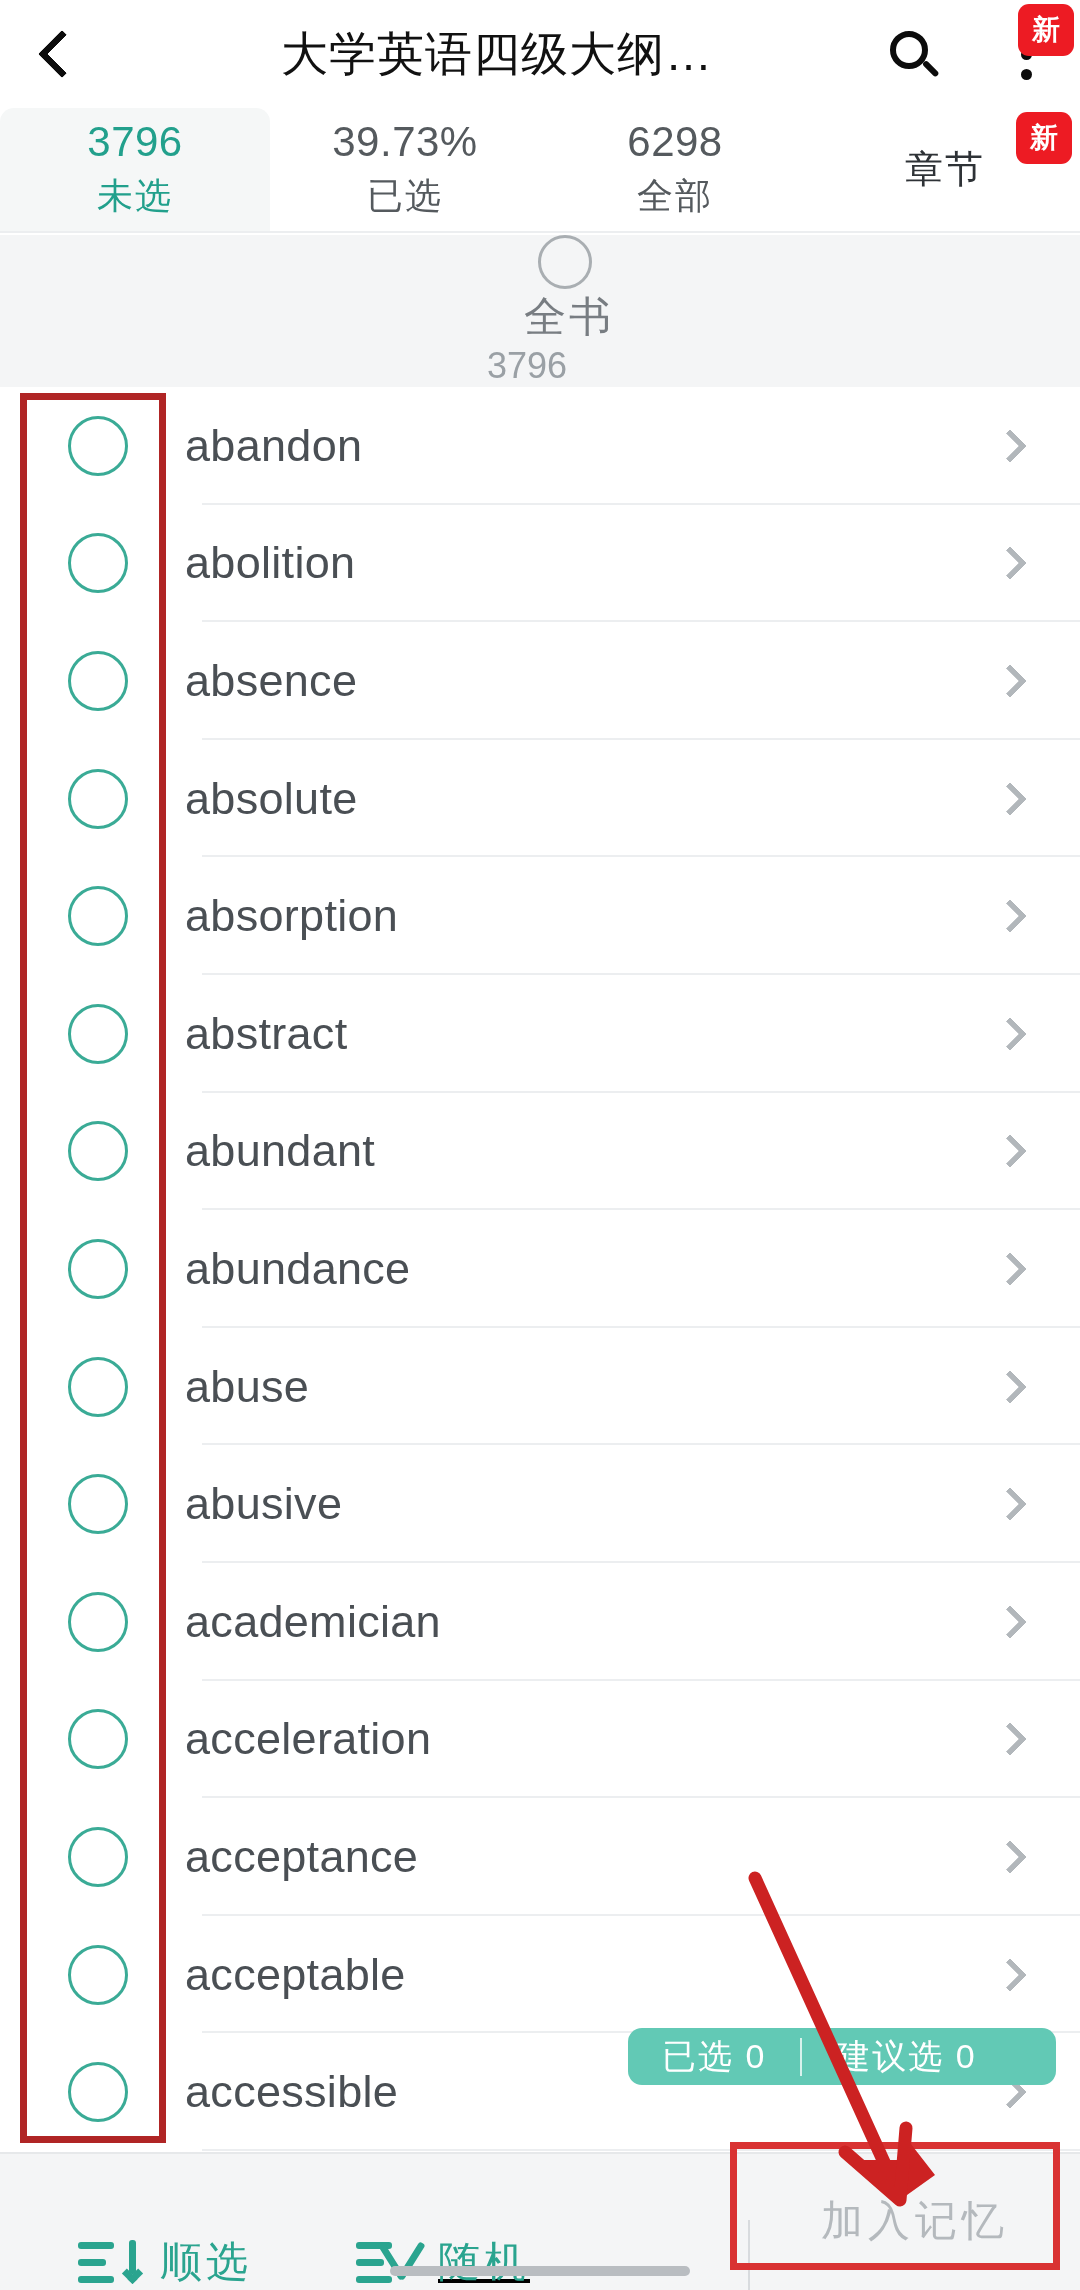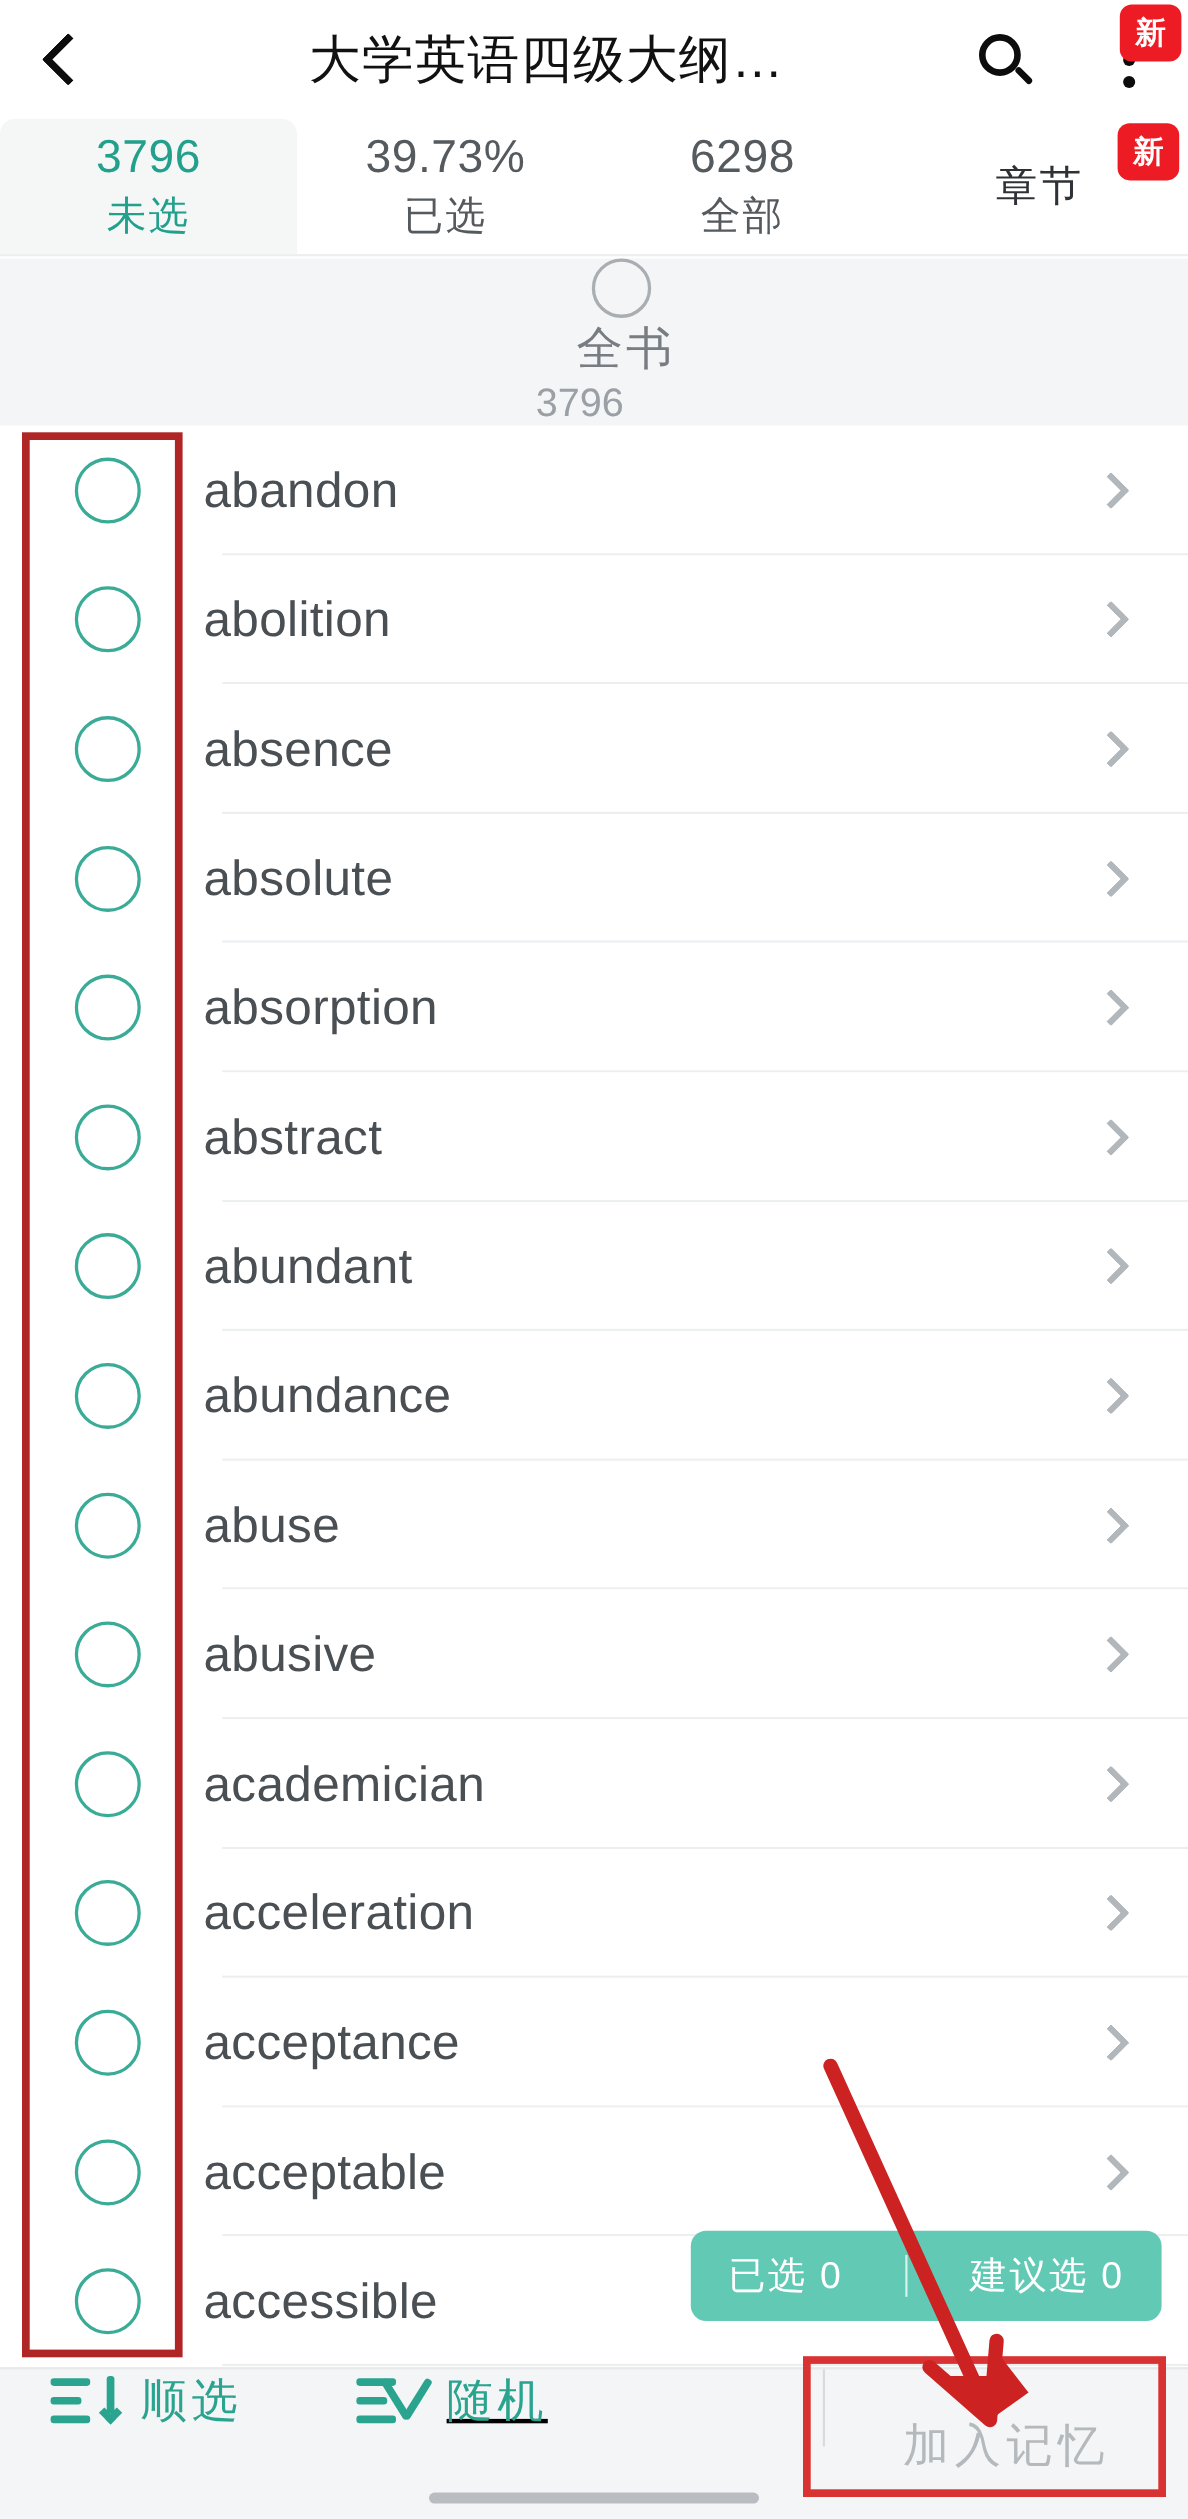--- a/index.html
+++ b/index.html
@@ -218,45 +218,46 @@
     border-top: 6px solid #b2b7bb;
     transform: rotate(45deg);
     margin-right: 58px;
     border-radius: 2px;
   }
 
   
   .sel-pill {
     position: absolute;
     left: 628px; top: 2028px;
-    width: 428px; height: 82px;
+    width: 428px; height: 57px;
     background: #62c9b5;
     border-radius: 14px;
-    display: flex; align-items: center; justify-content: space-between;
+    display: flex; align-items: center; justify-content: flex-start;
     z-index: 25;
   }
   .sel-pill .pill-text {
     color: #ffffff;
     font-size: 34px;
     letter-spacing: 2px;
     padding: 0 34px;
   }
   .sel-pill .pill-div {
     width: 2px; height: 38px;
     background: rgba(255,255,255,0.75);
   }
 
   
   .bottom-bar {
     position: absolute;
     left: 0; bottom: 0;
     width: 1080px; height: 138px;
     background: #f4f5f6;
-    display: flex; align-items: flex-start;
+    display: flex; align-items: flex-end;
     border-top: 2px solid #e6e8ea;
+    padding-left: 32px;
   }
   .tool-btn {
     display: flex; align-items: center;
     gap: 20px;
   }
   .tool-btn.seq { margin-left: 46px; }
   .tool-btn.rand { margin-left: 104px; text-decoration: underline; }
   .tool-label {
     font-size: 42px;
     color: #2aa48f;

